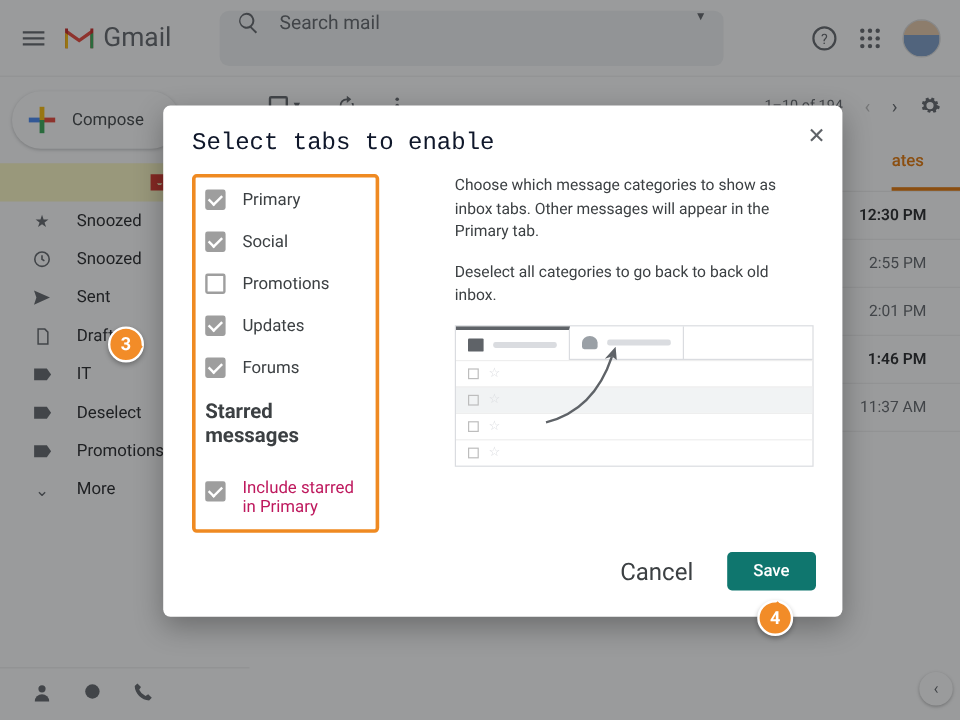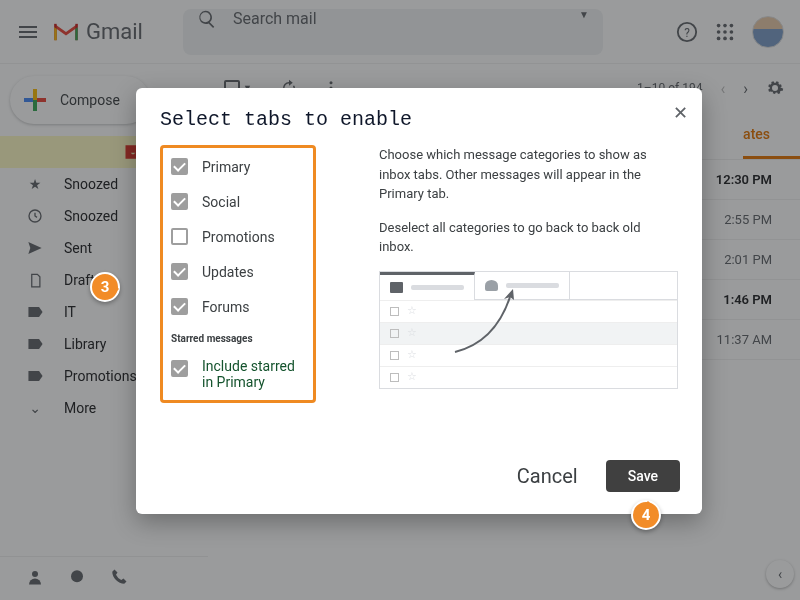--- a/index.html
+++ b/index.html
@@ -59,40 +59,40 @@
 .dialog { position: absolute; left: 136px; top: 88px; width: 566px; height: 426px; background: #fff; border-radius: 6px; box-shadow: 0 8px 24px rgba(0,0,0,.3); padding: 20px 24px; }
 .dlg-title { font-size: 20px; color: #0f172a; margin-bottom: 14px; font-family: Liberation Mono, monospace; }
 .dlg-close { position: absolute; top: 14px; right: 14px; color: #5f6368; font-size: 18px; cursor: pointer; }
 .dlg-body { display: flex; gap: 24px; }
 .dlg-left { width: 156px; border: 3px solid #ef8a22; border-radius: 4px; padding: 10px 8px; }
 .opt { display: flex; align-items: flex-end; gap: 14px; margin-bottom: 18px; font-size: 14px; color: #3c4043; }
 .opt:last-child { margin-bottom: 4px; }
 .cb { width: 17px; height: 17px; border: 2px solid #9e9e9e; border-radius: 2px; display: flex; align-items: center; justify-content: center; flex-shrink: 0; }
 .cb.on { background: #9e9e9e; border-color: #9e9e9e; }
 .cb.on:after { content:''; width: 5px; height: 9px; border: solid #fff; border-width: 0 2px 2px 0; transform: rotate(45deg); margin-top: -2px; }
-.subhdr { font-size: 10px; font-weight: 700; color: #3c4043; margin: 6px 0 14px; }
-.opt-multi { display:flex; gap:14px; font-size:14px; color:#14532d; }
+.subhdr { font-size: 17px; font-weight: 700; color: #3c4043; margin: 6px 0 26px; }
+.opt-multi { display:flex; gap:14px; font-size:14px; color:#be185d; }
 .opt-multi .cb { margin-top: 2px; }
 .dlg-right { flex: 1; font-size: 13px; color: #3c4043; line-height: 1.5; padding-left: 39px; }
 .dlg-right p { margin-bottom: 14px; }
 .preview { border:1px solid #dadce0; margin-top: 4px; }
 .pv-tabs { display:flex; height: 28px; }
 .pv-tab { width: 95px; border-right:1px solid #dadce0; border-bottom:1px solid #dadce0; display:flex; align-items:center; gap:8px; padding: 0 10px; position:relative; }
 .pv-tab.first { border-top: 3px solid #5f6368; border-bottom: none; }
 .pv-ico { width:13px; height:11px; background:#5f6368; border-radius:1px; }
 .pv-ico.person { background:#9aa0a6; border-radius:50% 50% 2px 2px; }
 .pv-bar { flex:1; height:5px; background:#dadce0; border-radius:2px; }
 .pv-rest { flex:1; border-bottom:1px solid #dadce0; }
 .pv-row { height: 22px; display:flex; align-items:center; gap:8px; padding: 0 10px; border-top:1px solid #eee; }
 .pv-row.hl { background:#f1f3f4; }
 .pv-ck { width:9px; height:9px; border:1px solid #bdbdbd; }
 .pv-st { color:#dadce0; font-size:11px; }
 .dlg-actions { position: absolute; bottom: 18px; right: 22px; display:flex; gap: 16px; align-items:center; }
 .btn-cancel { font-size: 20px; color: #3c4043; padding: 8px 12px; cursor:pointer; }
-.btn-save { font-size: 14px; background:#404040; color:#fff; padding: 8px 22px; border-radius:4px; cursor:pointer; font-weight:500; }
+.btn-save { font-size: 14px; background:#0f766e; color:#fff; padding: 8px 22px; border-radius:4px; cursor:pointer; font-weight:500; }
 
 
 .callout { position:absolute; width:30px; height:30px; border-radius:50%; background:#f28c28; border:2px solid #fff; color:#fff; font-weight:700; font-size:15px; display:flex; align-items:center; justify-content:center; box-shadow:0 2px 4px rgba(0,0,0,.3); }
 .callout.pt-r:after { content:''; position:absolute; right:-7px; top:9px; border:6px solid transparent; border-left-color:#f28c28; }
 .callout.pt-u:after { content:''; position:absolute; top:-7px; left:9px; border:6px solid transparent; border-bottom-color:#f28c28; }
 
 
 .arrow-svg { position:absolute; pointer-events:none; }
 </style>
 </head>
@@ -191,21 +191,21 @@
         </svg>
       </span>
     <span>IT</span>
   </div>
   <div class="nav-item">
     <span class="nicon">
         <svg width="17" height="14" viewBox="0 0 24 18">
           <path fill="currentColor" d="M2 2h15l5 7-5 7H2z"></path>
         </svg>
       </span>
-    <span>Library</span>
+    <span>Deselect</span>
   </div>
   <div class="nav-item">
     <span class="nicon">
         <svg width="17" height="14" viewBox="0 0 24 18">
           <path fill="currentColor" d="M2 2h15l5 7-5 7H2z"></path>
         </svg>
       </span>
     <span>Promotions</span>
   </div>
   <div class="nav-item">

